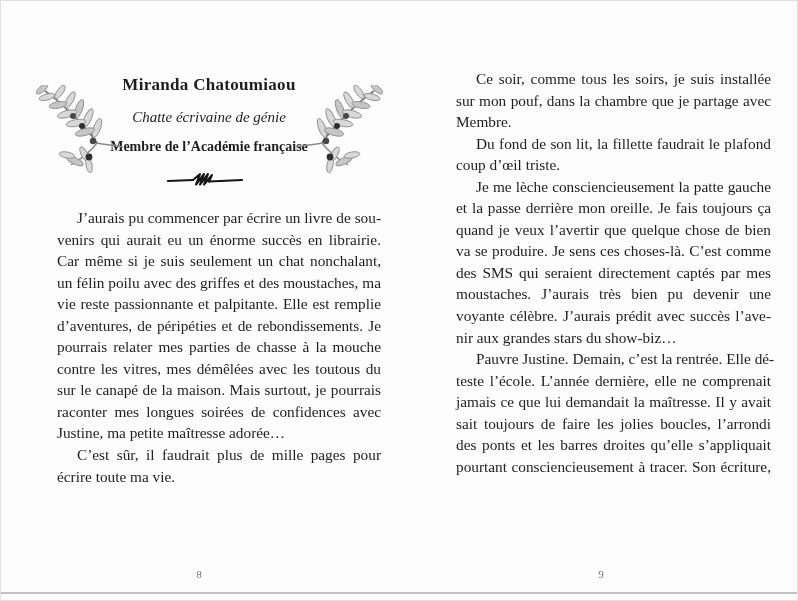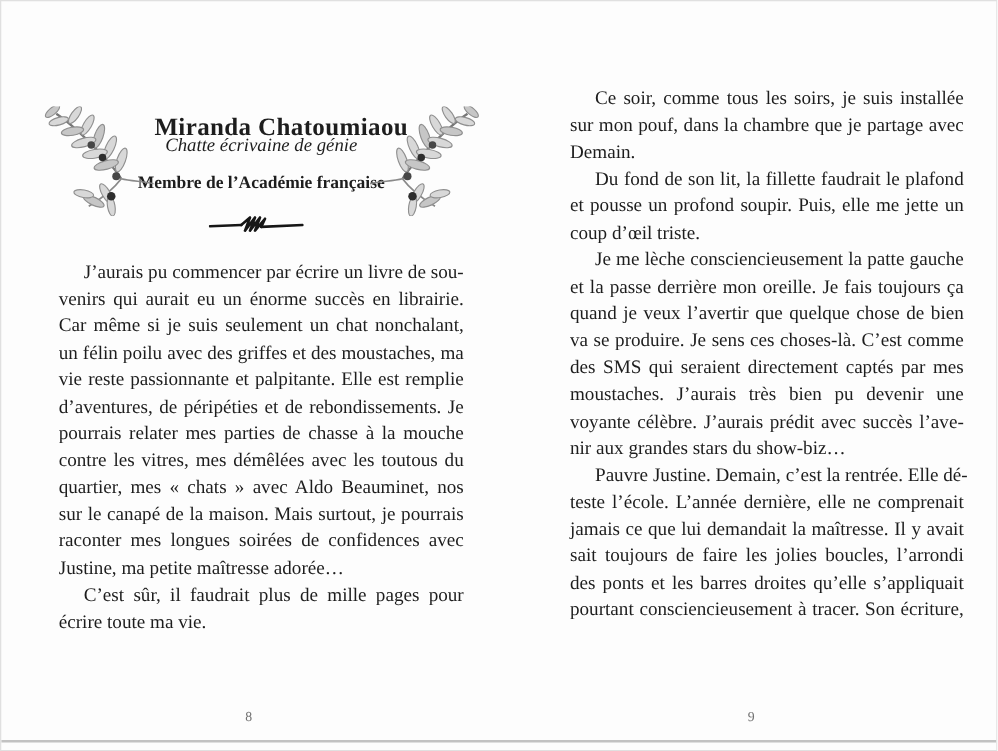--- a/index.html
+++ b/index.html
@@ -9,37 +9,37 @@
     box-sizing: border-box;
     background: #fdfdfd;
     border: 1px solid #e0e0e0;
     font-family: "Liberation Serif", "DejaVu Serif", serif;
     color: #1d1d1d;
     overflow: hidden;
   }
   .chapter-header { position: absolute; left: 30px; top: 0; width: 356px; text-align: center; }
   .title {
     position: absolute; left: 0; top: 74px; width: 100%;
-    margin: 16px; font-size: 20px; font-weight: bold; letter-spacing: 0.3px;
+    margin: 0; font-size: 17px; font-weight: bold; letter-spacing: 0.3px;
   }
   .subtitle {
     position: absolute; left: 0; top: 108px; width: 100%;
     font-style: italic; font-size: 15px; font-family: Liberation Serif, serif;
   }
   .affiliation {
     position: absolute; left: 0; top: 138px; width: 100%;
     font-weight: bold; font-size: 14px;
   }
   .branch { position: absolute; width: 92px; height: 88px; }
   .branch-left  { left: 31px;  top: 84px; }
   .branch-right { left: 294px; top: 84px; transform: scaleX(-1); }
   .divider { position: absolute; left: 166px; top: 171px; width: 76px; height: 16px; }
 
   .page-body { position: absolute; font-size: 15.3px; line-height: 21.55px; }
-  .left-body  { left: 46px;  top: 206px; width: 324px; }
+  .left-body  { left: 56px;  top: 206px; width: 324px; }
   .right-body { left: 455px; top: 67px;  width: 315px; }
 
   .para .line {
     height: 21.55px;
     text-align: justify;
     text-align-last: justify;
     white-space: nowrap;
   }
   .para .line.final { text-align-last: left; }
   .para .line.indent { padding-left: 20px; }
@@ -116,43 +116,41 @@
     <div class="page-body left-body">
         <div class="para">
           <div class="line indent">J’aurais pu commencer par écrire un livre de sou-</div>
           <div class="line">venirs qui aurait eu un énorme succès en librairie.</div>
           <div class="line">Car même si je suis seulement un chat nonchalant,</div>
           <div class="line">un félin poilu avec des griffes et des moustaches, ma</div>
           <div class="line">vie reste passionnante et palpitante. Elle est remplie</div>
           <div class="line">d’aventures, de péripéties et de rebondissements. Je</div>
           <div class="line">pourrais relater mes parties de chasse à la mouche</div>
           <div class="line">contre les vitres, mes démêlées avec les toutous du</div>
-          <div class="line">quartier, mes « chats » avec Aldo Beauminet, nos</div>
           <div class="line">sur le canapé de la maison. Mais surtout, je pourrais</div>
           <div class="line">raconter mes longues soirées de confidences avec</div>
           <div class="line final">Justine, ma petite maîtresse adorée…</div>
         </div>
         <div class="para">
           <div class="line indent">C’est sûr, il faudrait plus de mille pages pour</div>
           <div class="line final">écrire toute ma vie.</div>
         </div>
       </div>
     <div class="pagenum pagenum-left">8</div>
   </section>
 
   <section>
     <div class="page-body right-body">
         <div class="para">
           <div class="line indent">Ce soir, comme tous les soirs, je suis installée</div>
           <div class="line">sur mon pouf, dans la chambre que je partage avec</div>
-          <div class="line final">Demain.</div>
+          <div class="line final">Membre.</div>
         </div>
         <div class="para">
           <div class="line indent">Du fond de son lit, la fillette faudrait le plafond</div>
-          <div class="line">et pousse un profond soupir. Puis, elle me jette un</div>
           <div class="line final">coup d’œil triste.</div>
         </div>
         <div class="para">
           <div class="line indent">Je me lèche consciencieusement la patte gauche</div>
           <div class="line">et la passe derrière mon oreille. Je fais toujours ça</div>
           <div class="line">quand je veux l’avertir que quelque chose de bien</div>
           <div class="line">va se produire. Je sens ces choses-là. C’est comme</div>
           <div class="line">des SMS qui seraient directement captés par mes</div>
           <div class="line">moustaches. J’aurais très bien pu devenir une</div>
           <div class="line">voyante célèbre. J’aurais prédit avec succès l’ave-</div>

